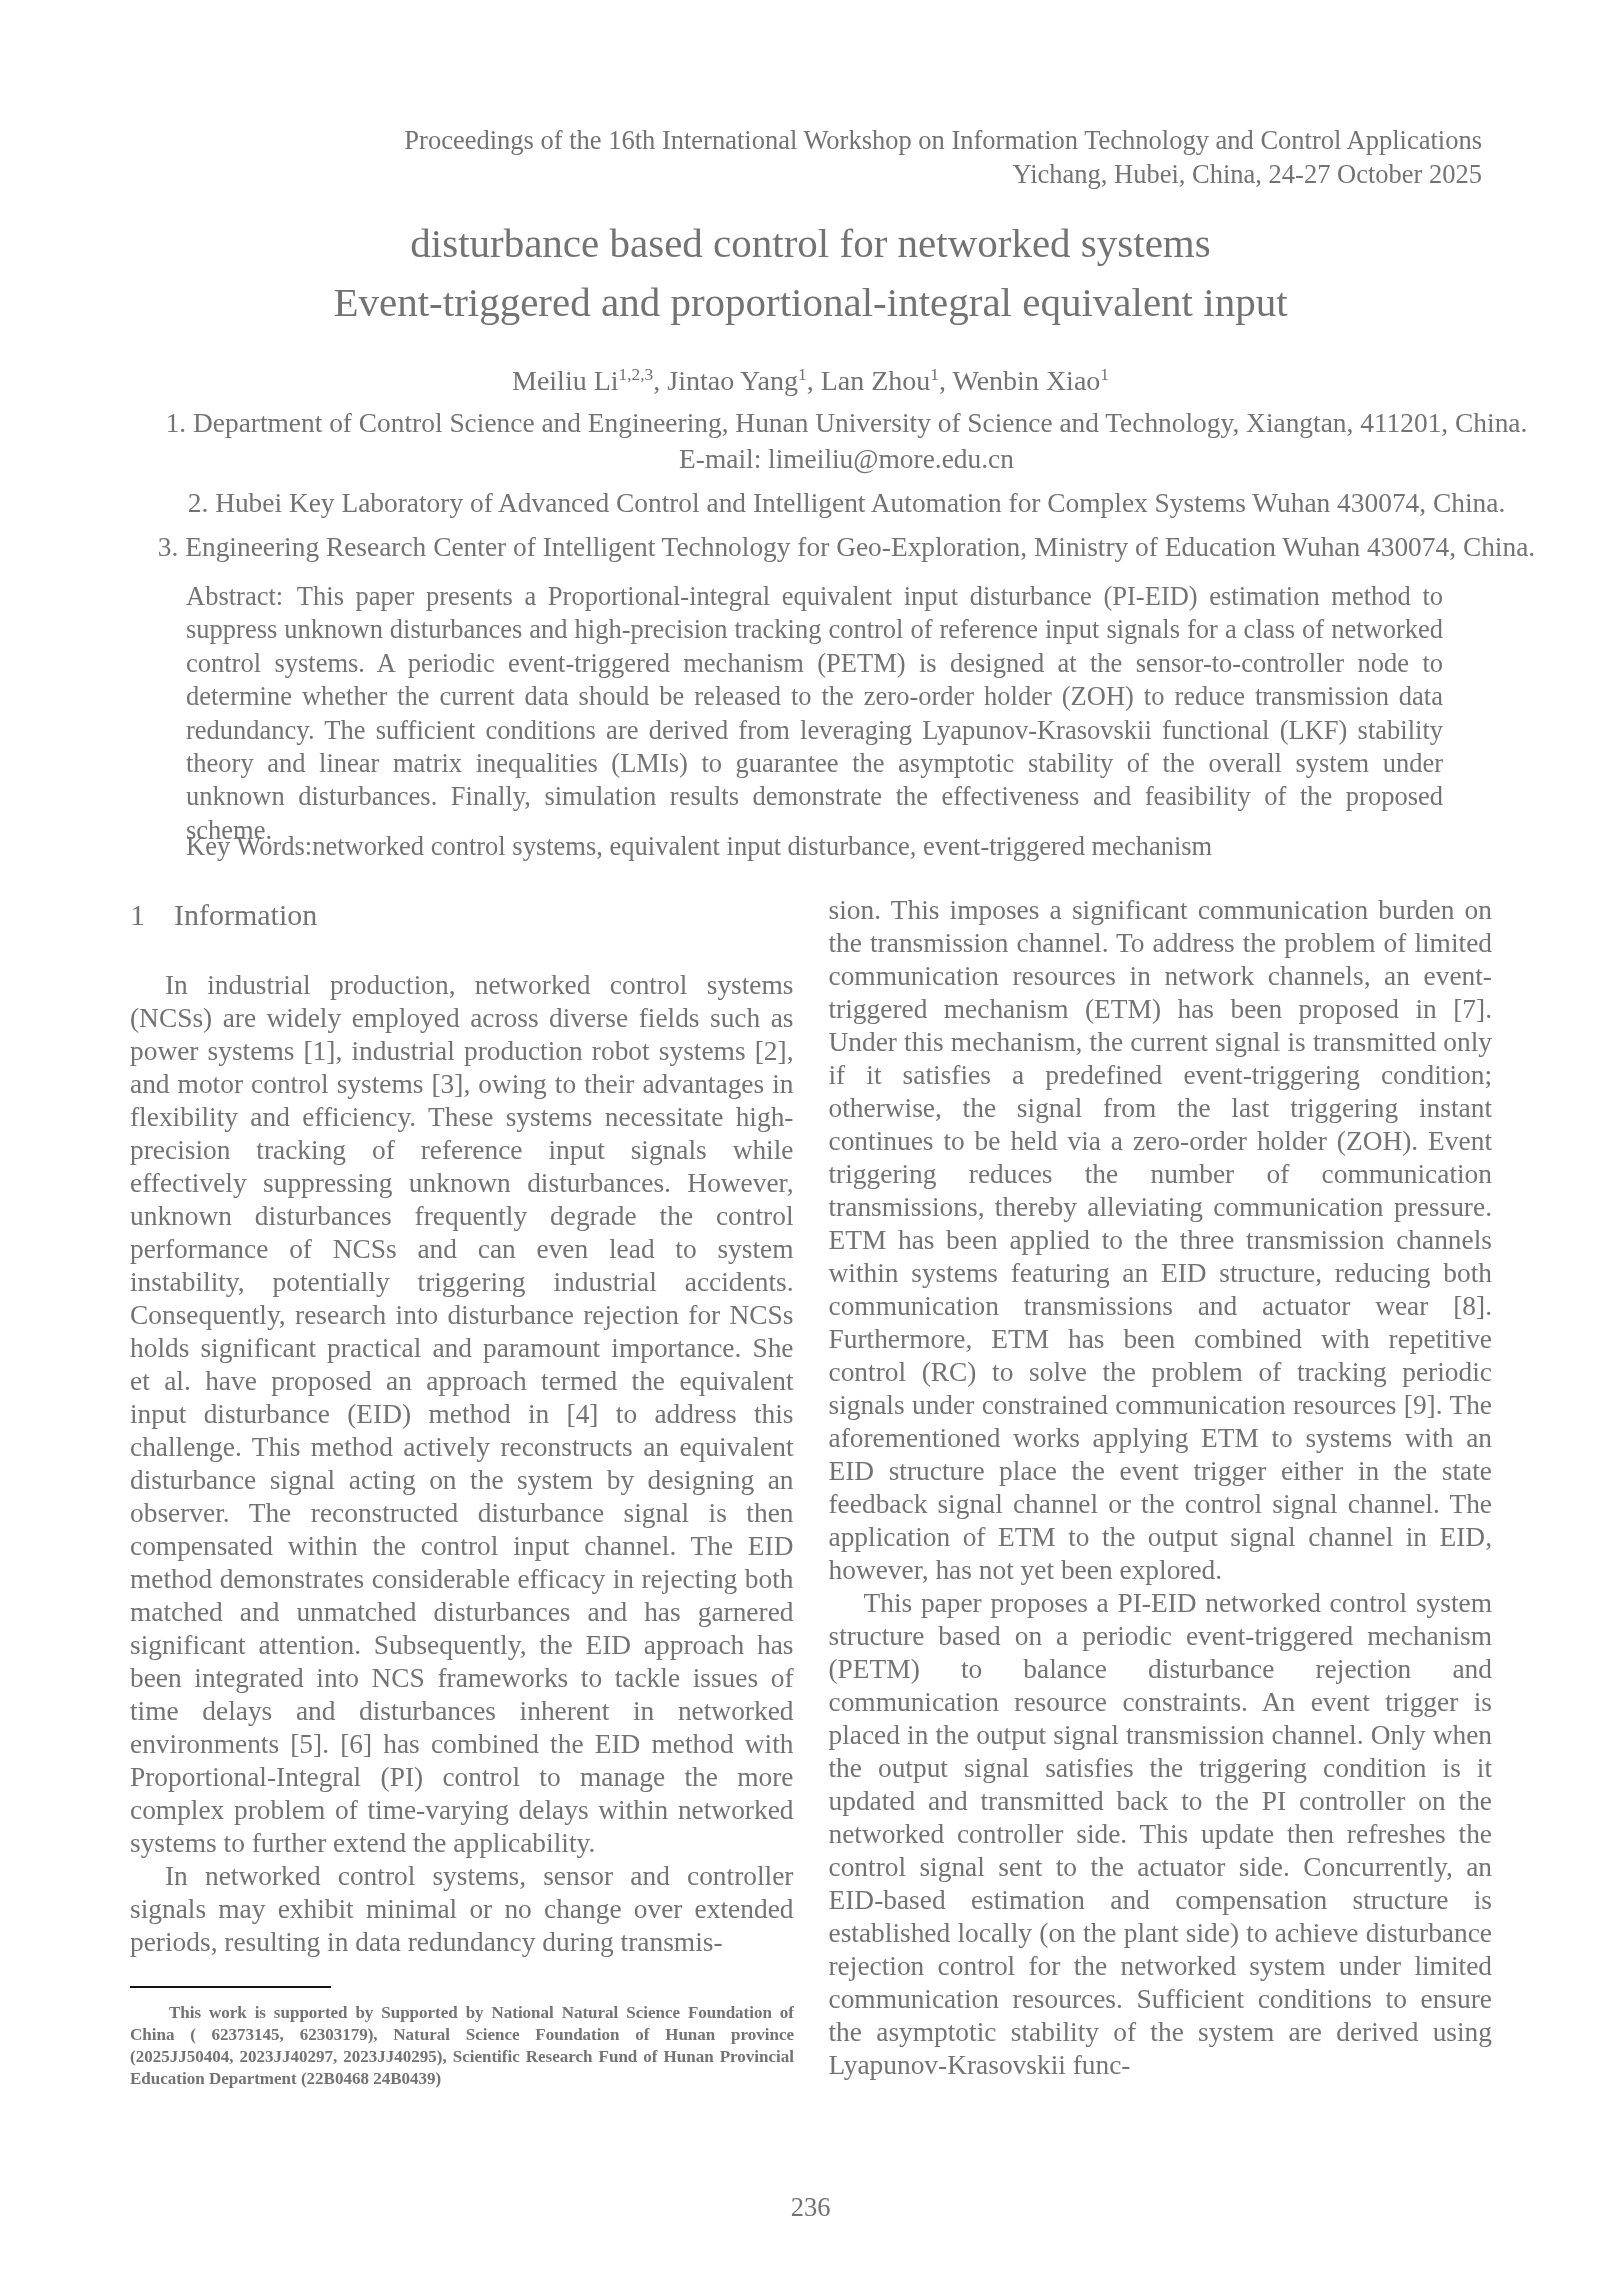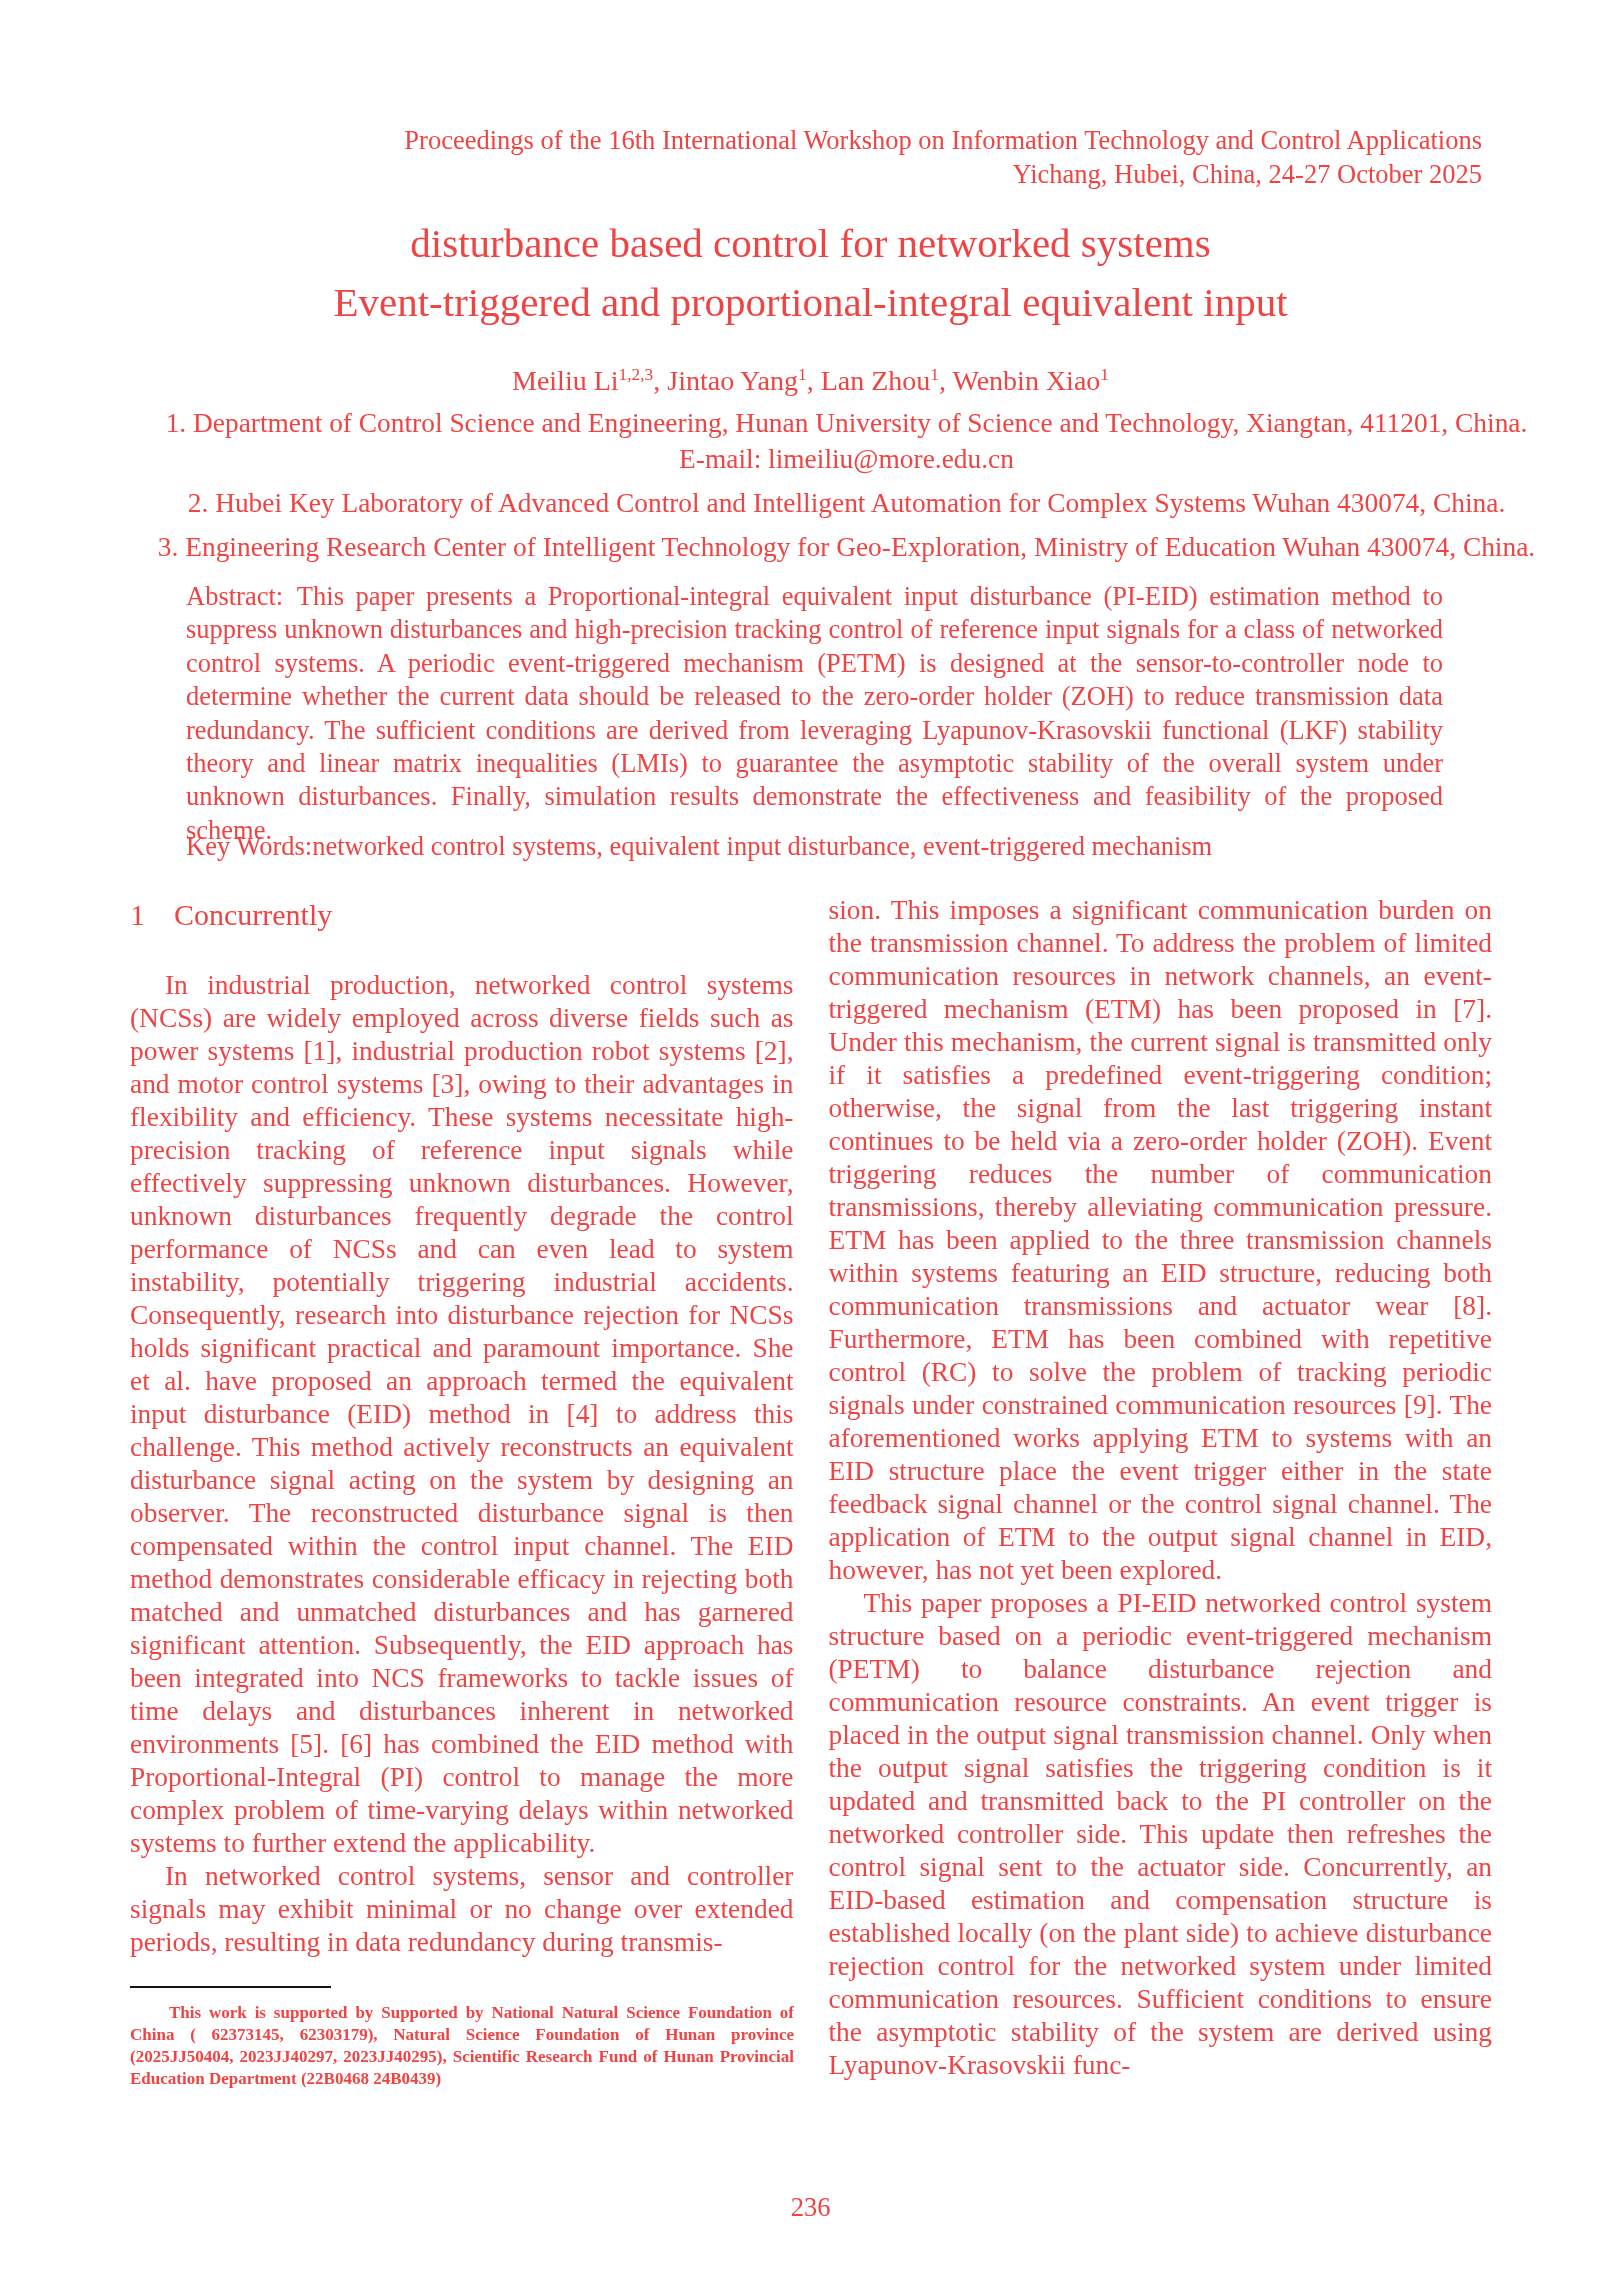--- a/index.html
+++ b/index.html
@@ -3,21 +3,21 @@
 <meta charset="utf-8">
 <style>
   * { margin: 0; padding: 0; box-sizing: border-box; }
   html, body { background: #e8e8e8; }
   .page {
     position: relative;
     width: 1621px;
     height: 2293px;
     margin: 0 auto;
     background: #ffffff;
-    color: #ef4444;
+    color: #737373;
     font-family: "Liberation Serif", "DejaVu Serif", serif;
   }
   .header-block {
     position: absolute;
     top: 123px;
     right: 139px;
     left: 139px;
     text-align: right;
     font-size: 26.5px;
     line-height: 1.3;
@@ -154,21 +154,21 @@
   <div class="abstract-block">
     <span class="abstract-label">Abstract:</span><span>This paper presents a Proportional-integral equivalent input disturbance (PI-EID) estimation method to suppress unknown disturbances and high-precision tracking control of reference input signals for a class of networked control systems. A periodic event-triggered mechanism (PETM) is designed at the sensor-to-controller node to determine whether the current data should be released to the zero-order holder (ZOH) to reduce transmission data redundancy. The sufficient conditions are derived from leveraging Lyapunov-Krasovskii functional (LKF) stability theory and linear matrix inequalities (LMIs) to guarantee the asymptotic stability of the overall system under unknown disturbances. Finally, simulation results demonstrate the effectiveness and feasibility of the proposed scheme.</span>
   </div>
 
   <div class="keywords-block">
     <span class="keywords-label">Key Words:</span><span>networked control systems, equivalent input disturbance, event-triggered mechanism</span>
   </div>
 
   <div class="columns">
     <div class="col">
-      <h2 class="section-heading"><span class="sec-num">1</span><span class="sec-title">Concurrently</span></h2>
+      <h2 class="section-heading"><span class="sec-num">1</span><span class="sec-title">Information</span></h2>
       <p class="body-para">In industrial production, networked control systems (NCSs) are widely employed across diverse fields such as power systems [1], industrial production robot systems [2], and motor control systems [3], owing to their advantages in flexibility and efficiency. These systems necessitate high-precision tracking of reference input signals while effectively suppressing unknown disturbances. However, unknown disturbances frequently degrade the control performance of NCSs and can even lead to system instability, potentially triggering industrial accidents. Consequently, research into disturbance rejection for NCSs holds significant practical and paramount importance. She et al. have proposed an approach termed the equivalent input disturbance (EID) method in [4] to address this challenge. This method actively reconstructs an equivalent disturbance signal acting on the system by designing an observer. The reconstructed disturbance signal is then compensated within the control input channel. The EID method demonstrates considerable efficacy in rejecting both matched and unmatched disturbances and has garnered significant attention. Subsequently, the EID approach has been integrated into NCS frameworks to tackle issues of time delays and disturbances inherent in networked environments [5]. [6] has combined the EID method with Proportional-Integral (PI) control to manage the more complex problem of time-varying delays within networked systems to further extend the applicability.</p>
       <p class="body-para">In networked control systems, sensor and controller signals may exhibit minimal or no change over extended periods, resulting in data redundancy during transmis-</p>
     </div>
     <div class="col">
       <p class="body-para" style="text-indent:0;">sion. This imposes a significant communication burden on the transmission channel. To address the problem of limited communication resources in network channels, an event-triggered mechanism (ETM) has been proposed in [7]. Under this mechanism, the current signal is transmitted only if it satisfies a predefined event-triggering condition; otherwise, the signal from the last triggering instant continues to be held via a zero-order holder (ZOH). Event triggering reduces the number of communication transmissions, thereby alleviating communication pressure. ETM has been applied to the three transmission channels within systems featuring an EID structure, reducing both communication transmissions and actuator wear [8]. Furthermore, ETM has been combined with repetitive control (RC) to solve the problem of tracking periodic signals under constrained communication resources [9]. The aforementioned works applying ETM to systems with an EID structure place the event trigger either in the state feedback signal channel or the control signal channel. The application of ETM to the output signal channel in EID, however, has not yet been explored.</p>
       <p class="body-para">This paper proposes a PI-EID networked control system structure based on a periodic event-triggered mechanism (PETM) to balance disturbance rejection and communication resource constraints. An event trigger is placed in the output signal transmission channel. Only when the output signal satisfies the triggering condition is it updated and transmitted back to the PI controller on the networked controller side. This update then refreshes the control signal sent to the actuator side. Concurrently, an EID-based estimation and compensation structure is established locally (on the plant side) to achieve disturbance rejection control for the networked system under limited communication resources. Sufficient conditions to ensure the asymptotic stability of the system are derived using Lyapunov-Krasovskii func-</p>
     </div>
   </div>
 
   <div class="footnote">

